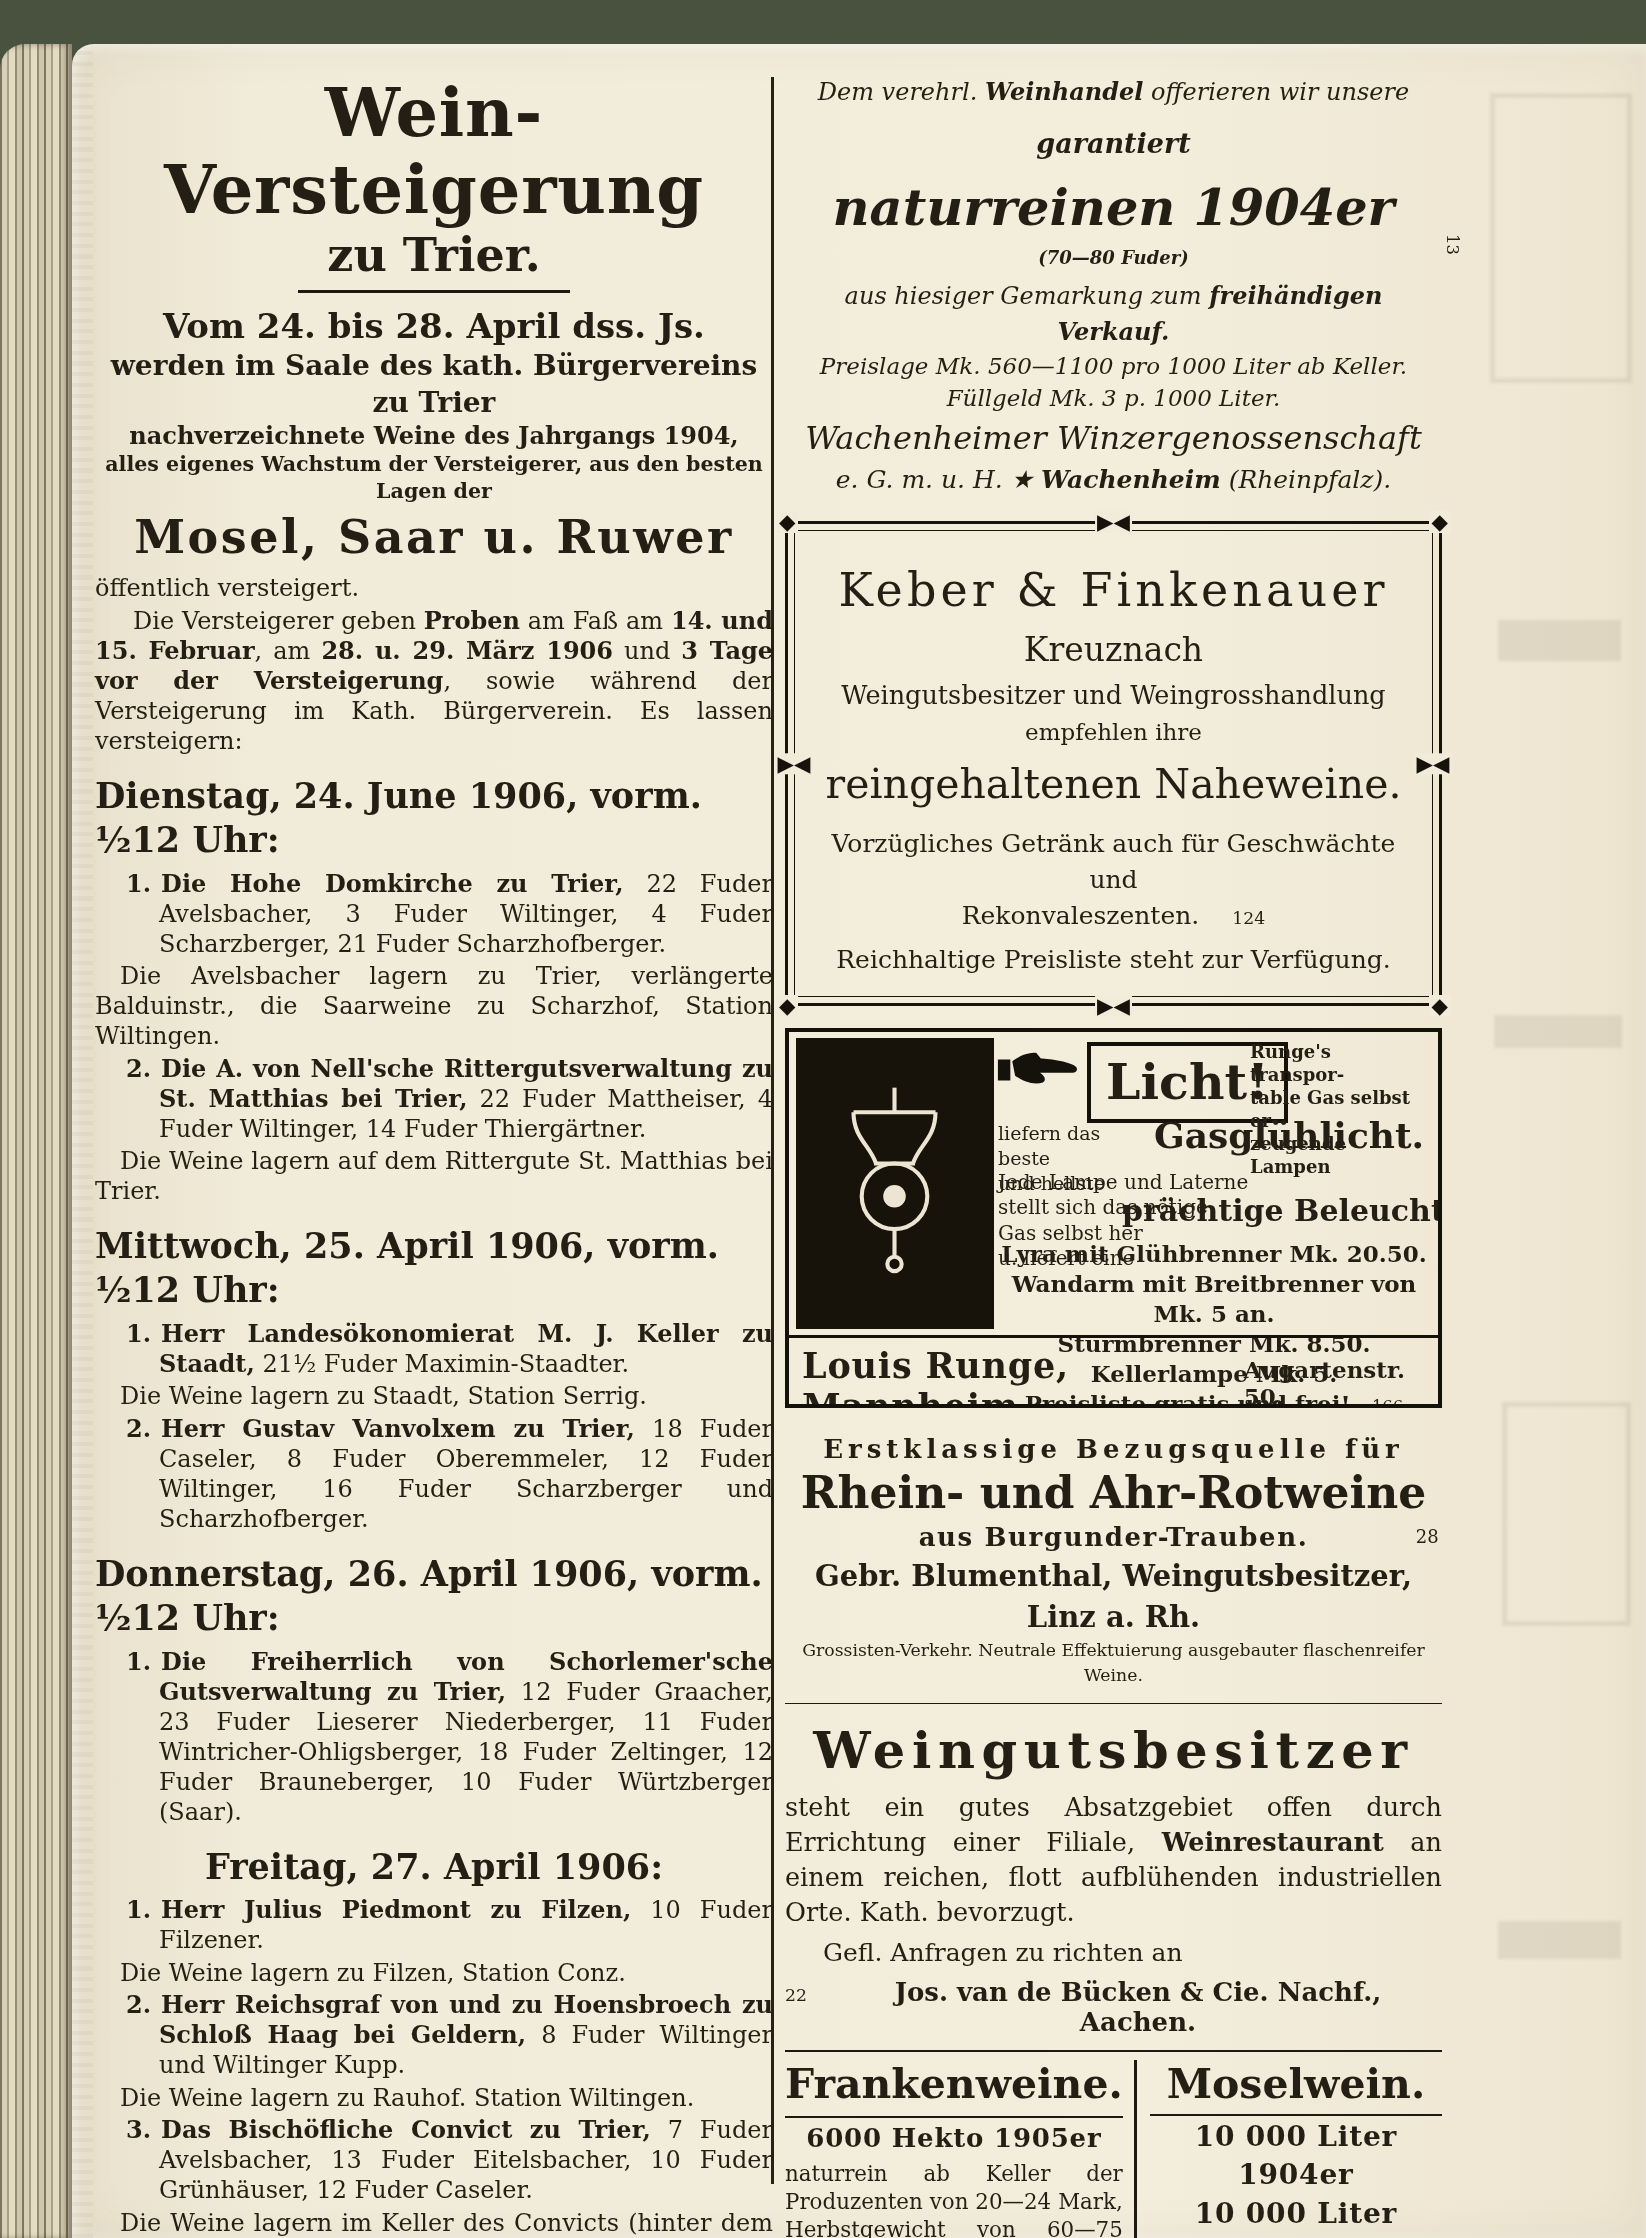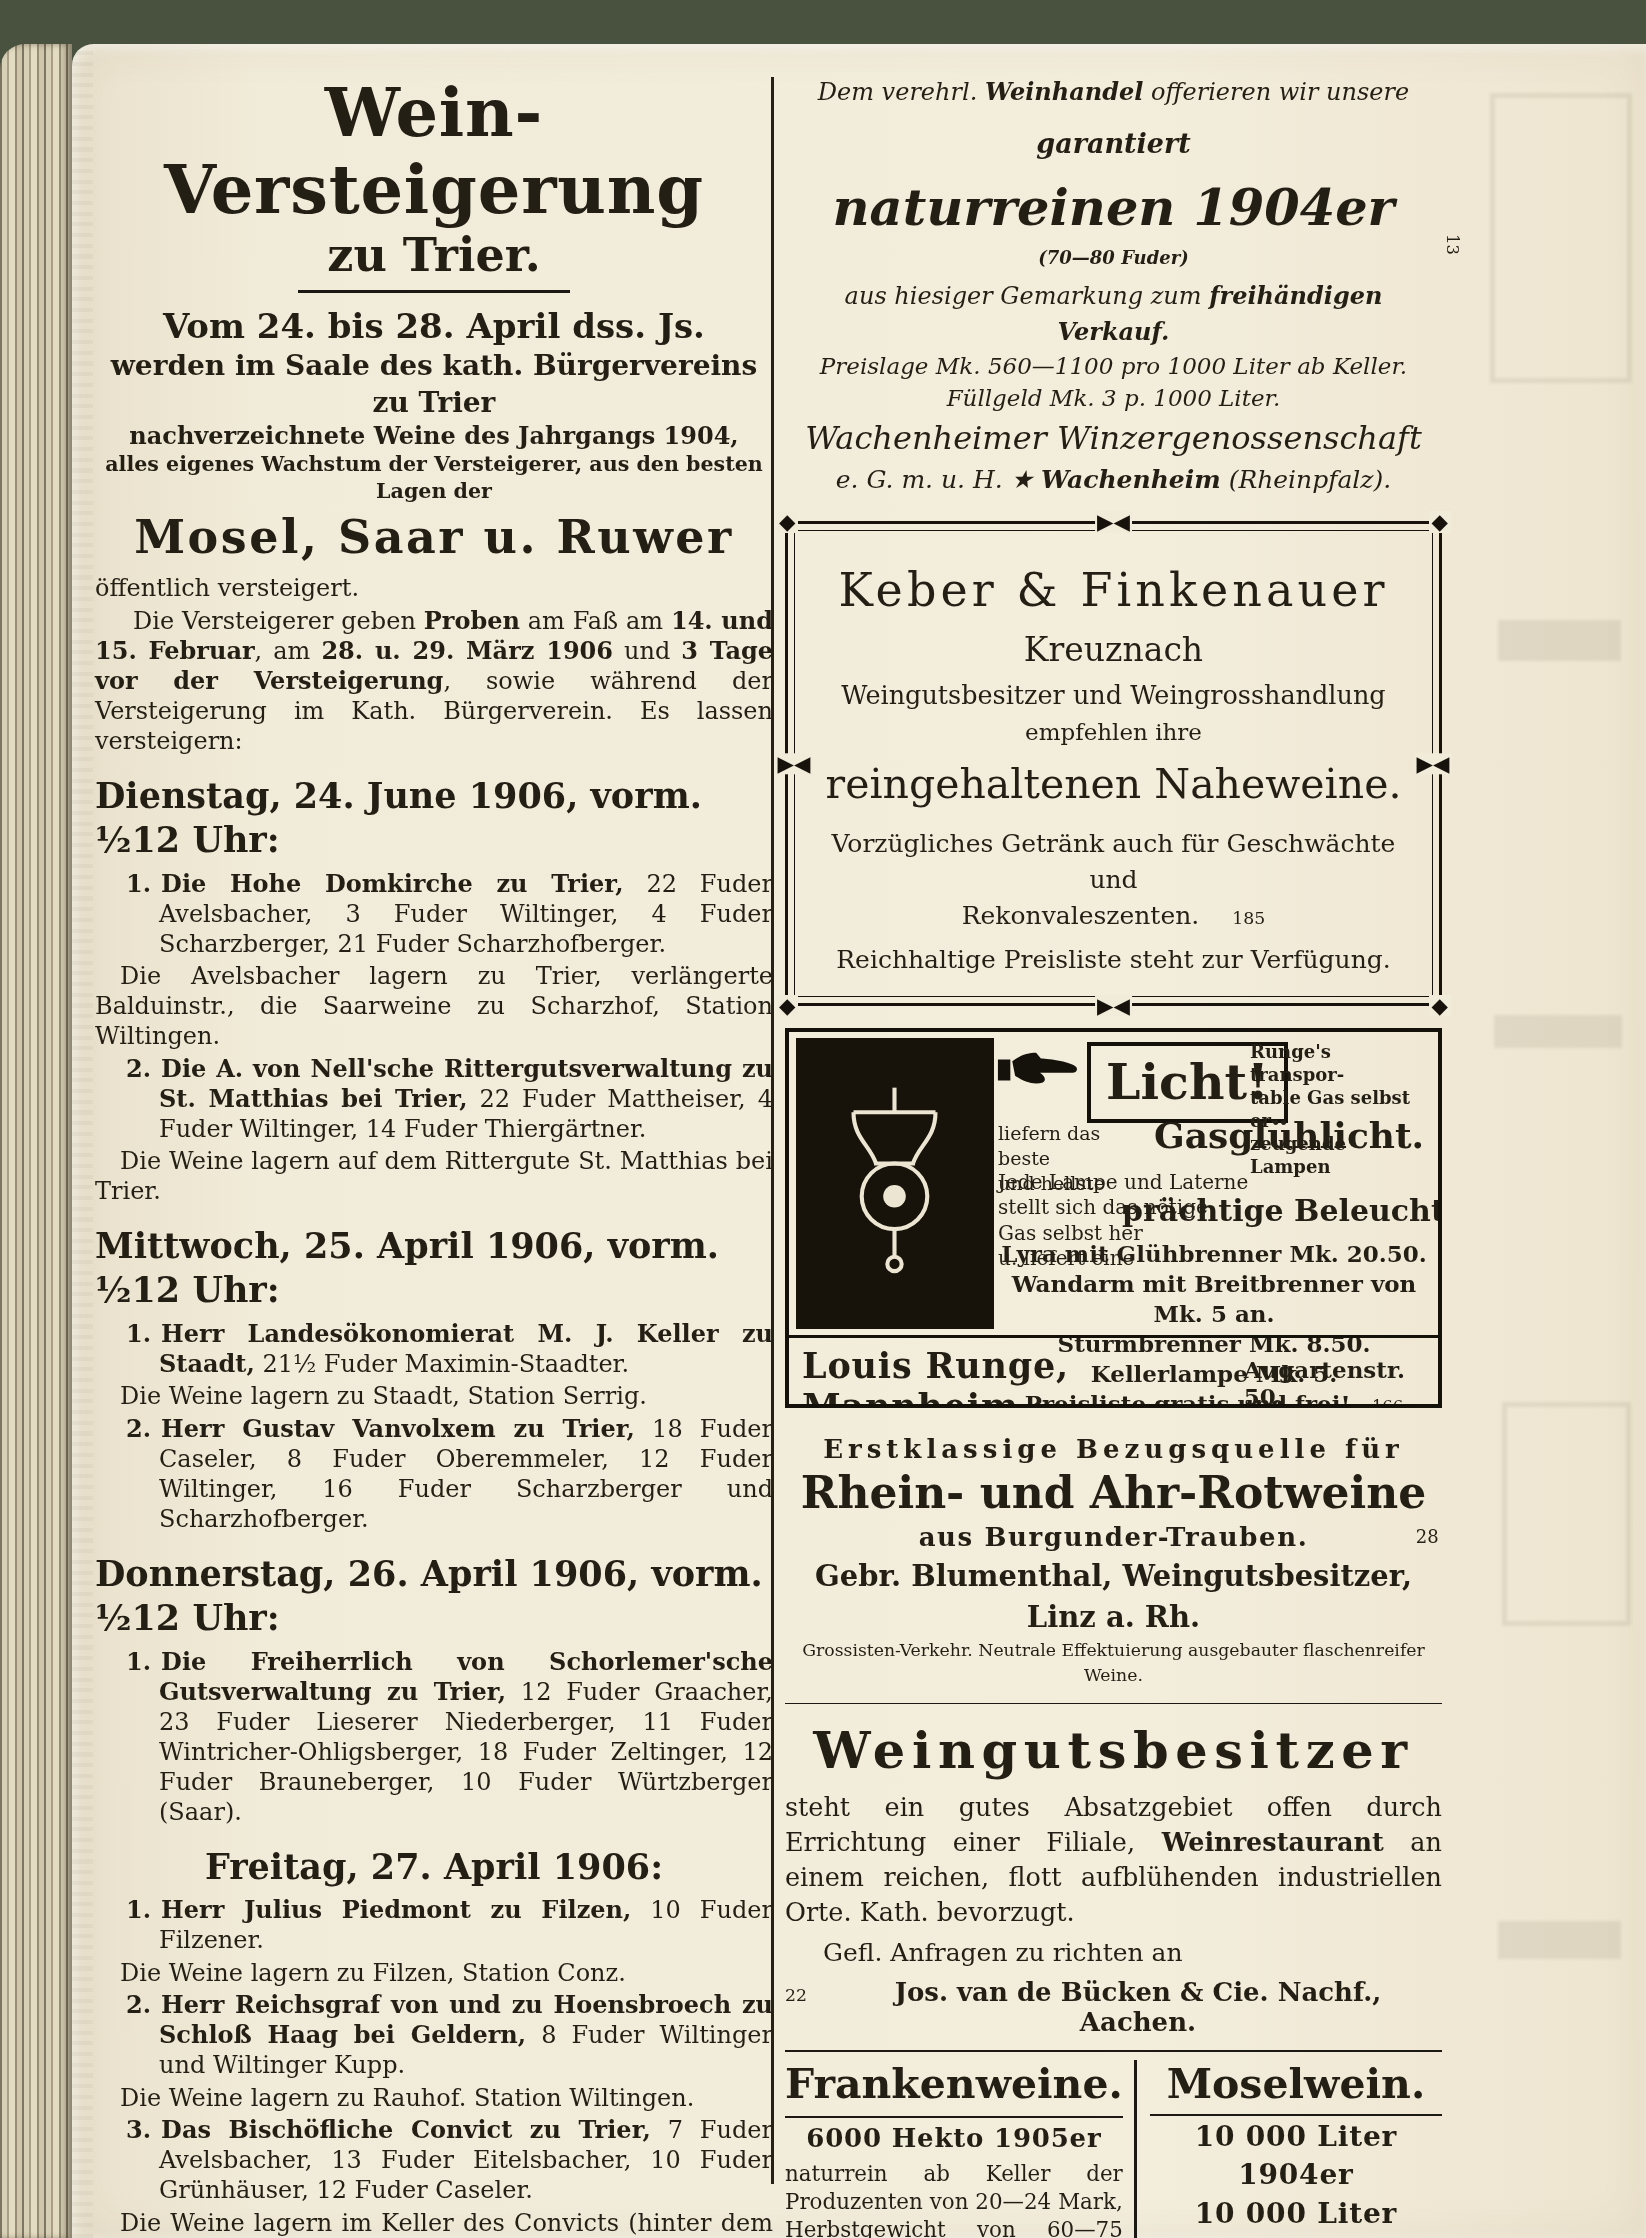--- a/index.html
+++ b/index.html
@@ -203,21 +203,21 @@
       <span class="orn br">◆</span>
       <span class="orn tc">▶◀</span>
       <span class="orn bc">▶◀</span>
       <span class="orn lc">▶◀</span>
       <span class="orn rc">▶◀</span>
       <p class="kname">Keber &amp; Finkenauer</p>
       <p class="kcity">Kreuznach</p>
       <p class="kl3">Weingutsbesitzer und Weingrosshandlung</p>
       <p class="kl4">empfehlen ihre</p>
       <p class="kprod">reingehaltenen Naheweine.</p>
-      <p class="kbody"><span>Vorzügliches Getränk auch für Geschwächte und</span><br><span>Rekonvaleszenten.</span><span class="adnum">185</span></p>
+      <p class="kbody"><span>Vorzügliches Getränk auch für Geschwächte und</span><br><span>Rekonvaleszenten.</span><span class="adnum">124</span></p>
       <p class="kbody3">Reichhaltige Preisliste steht zur Verfügung.</p>
     </div>
 
     <div class="licht">
       <div class="lamp-panel">
         <svg width="123" height="230" viewBox="0 0 120 200">
           <g stroke="#ece5d2" stroke-width="4" fill="none">
             <line x1="60" y1="6" x2="60" y2="30"></line>
             <line x1="20" y1="30" x2="100" y2="30"></line>
             <path d="M20 30 C20 55 36 62 42 80"></path>

